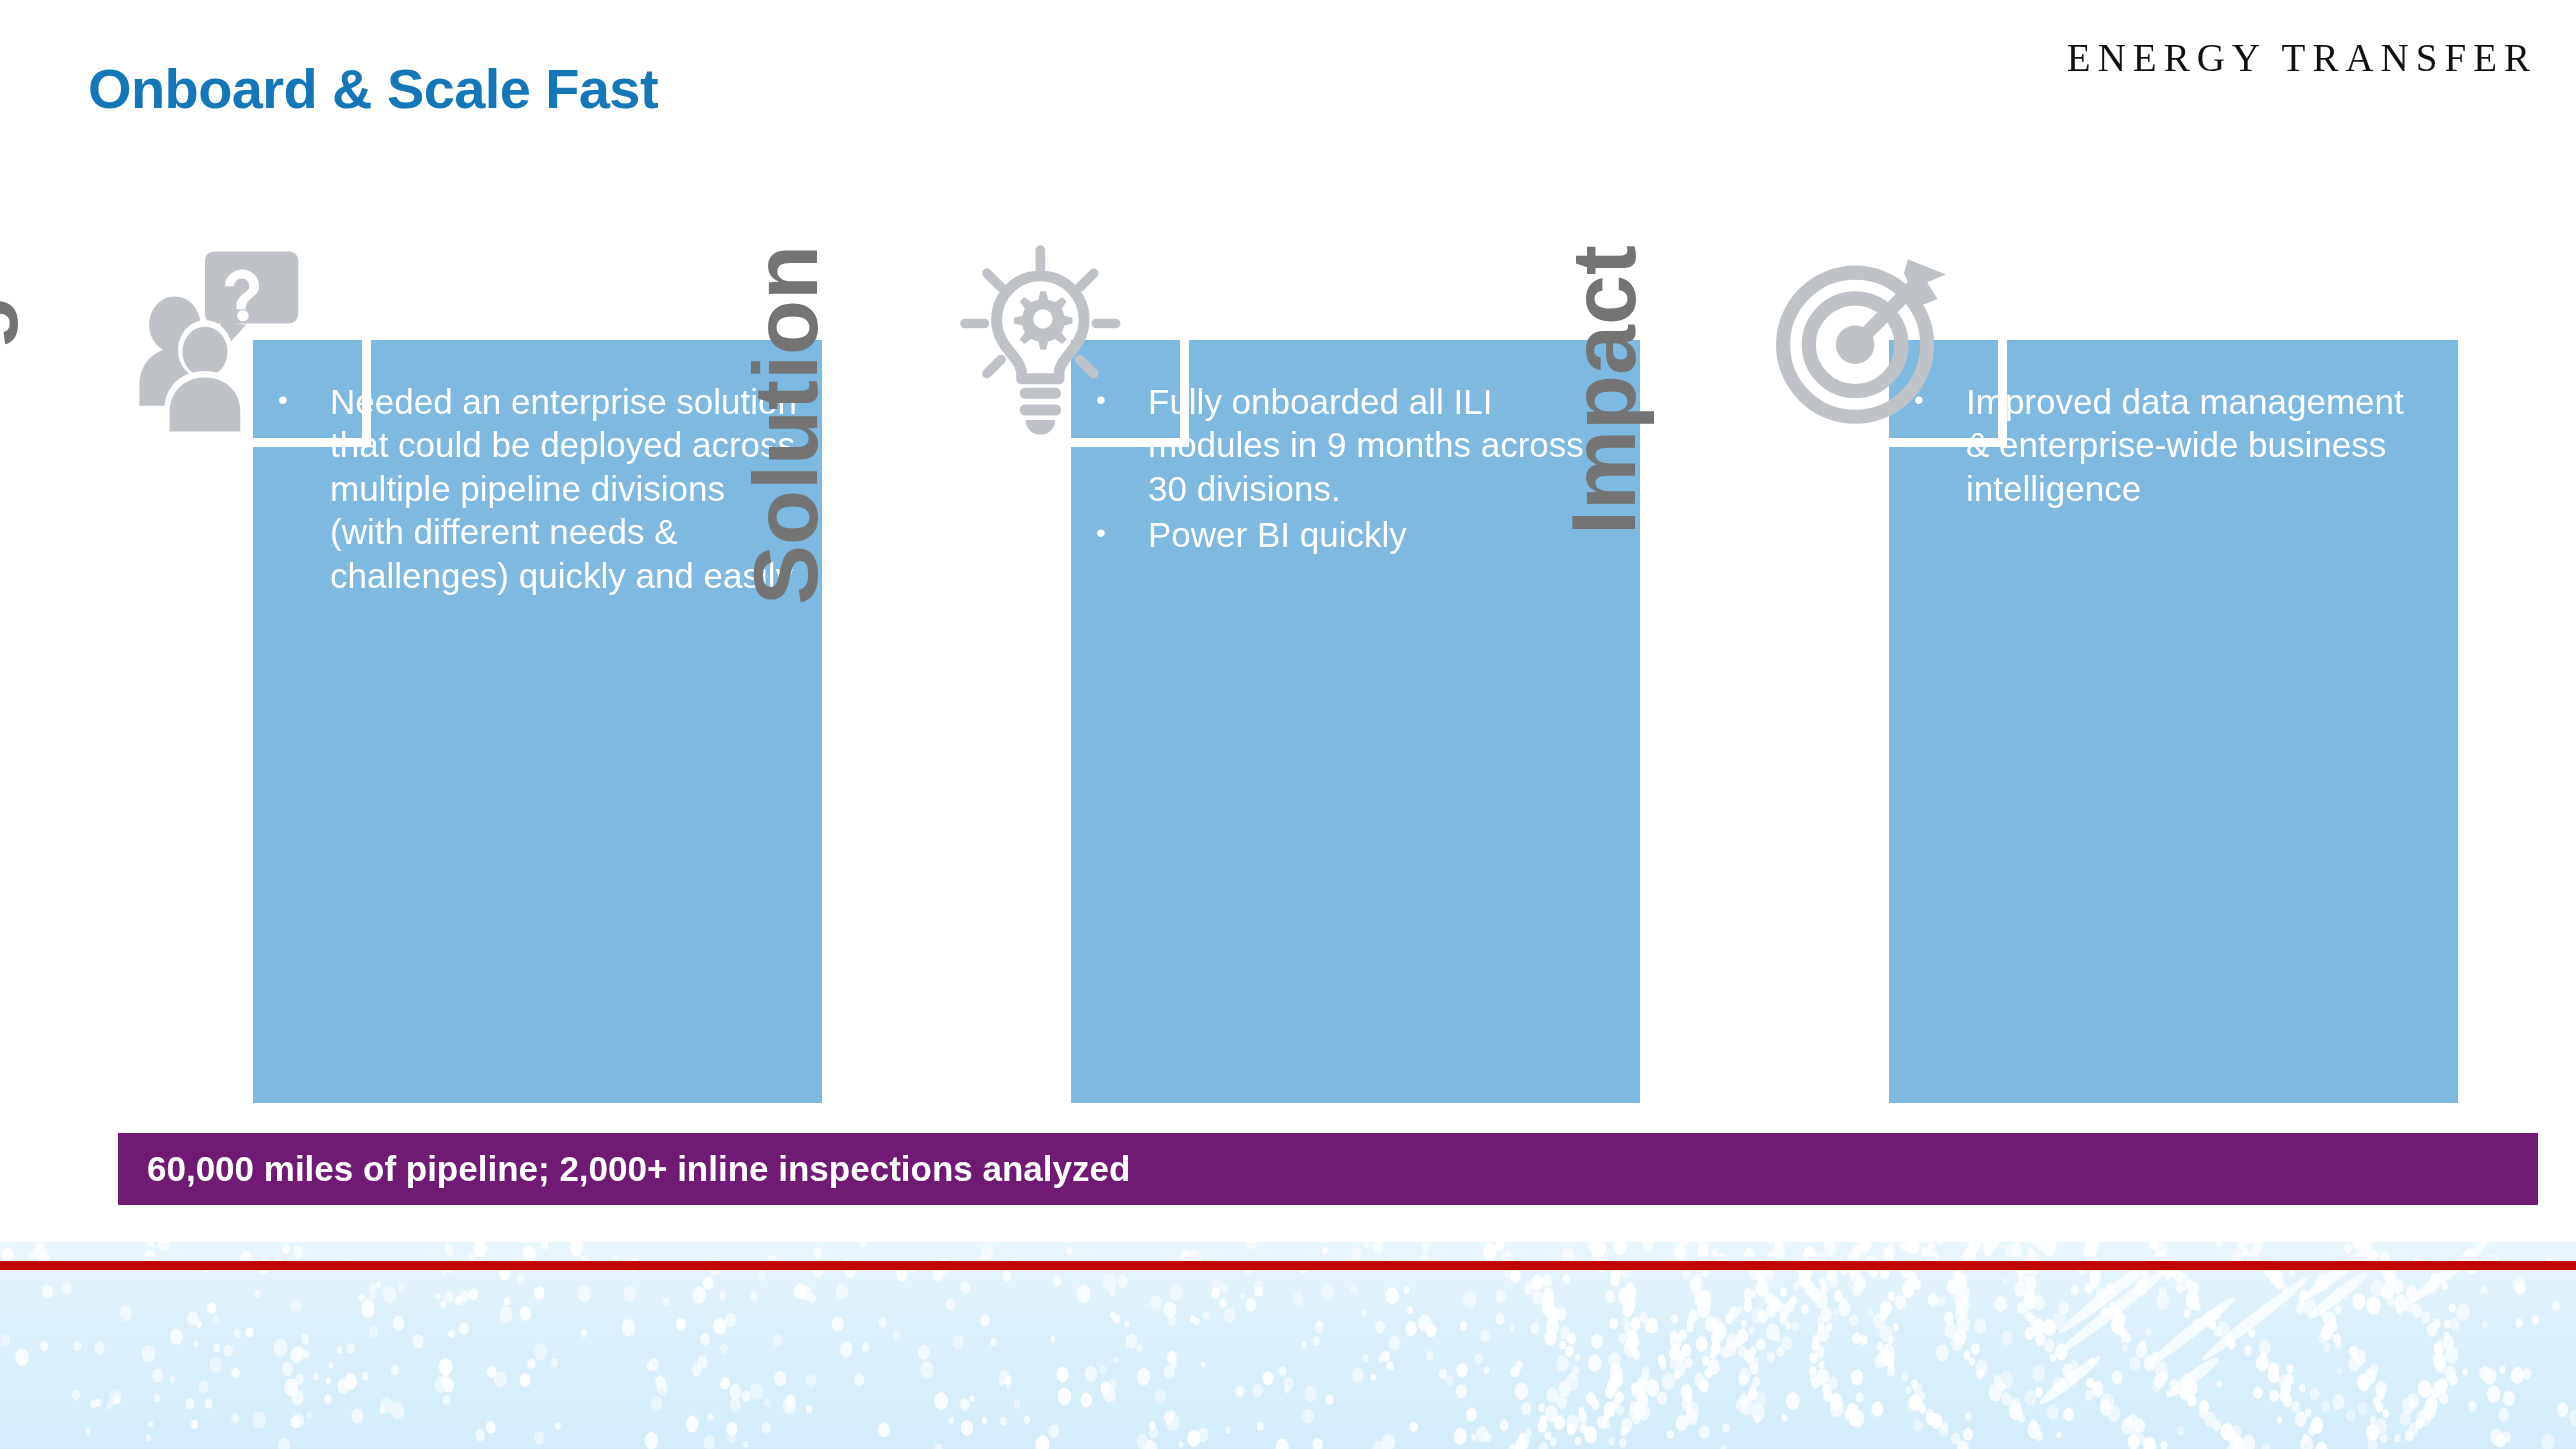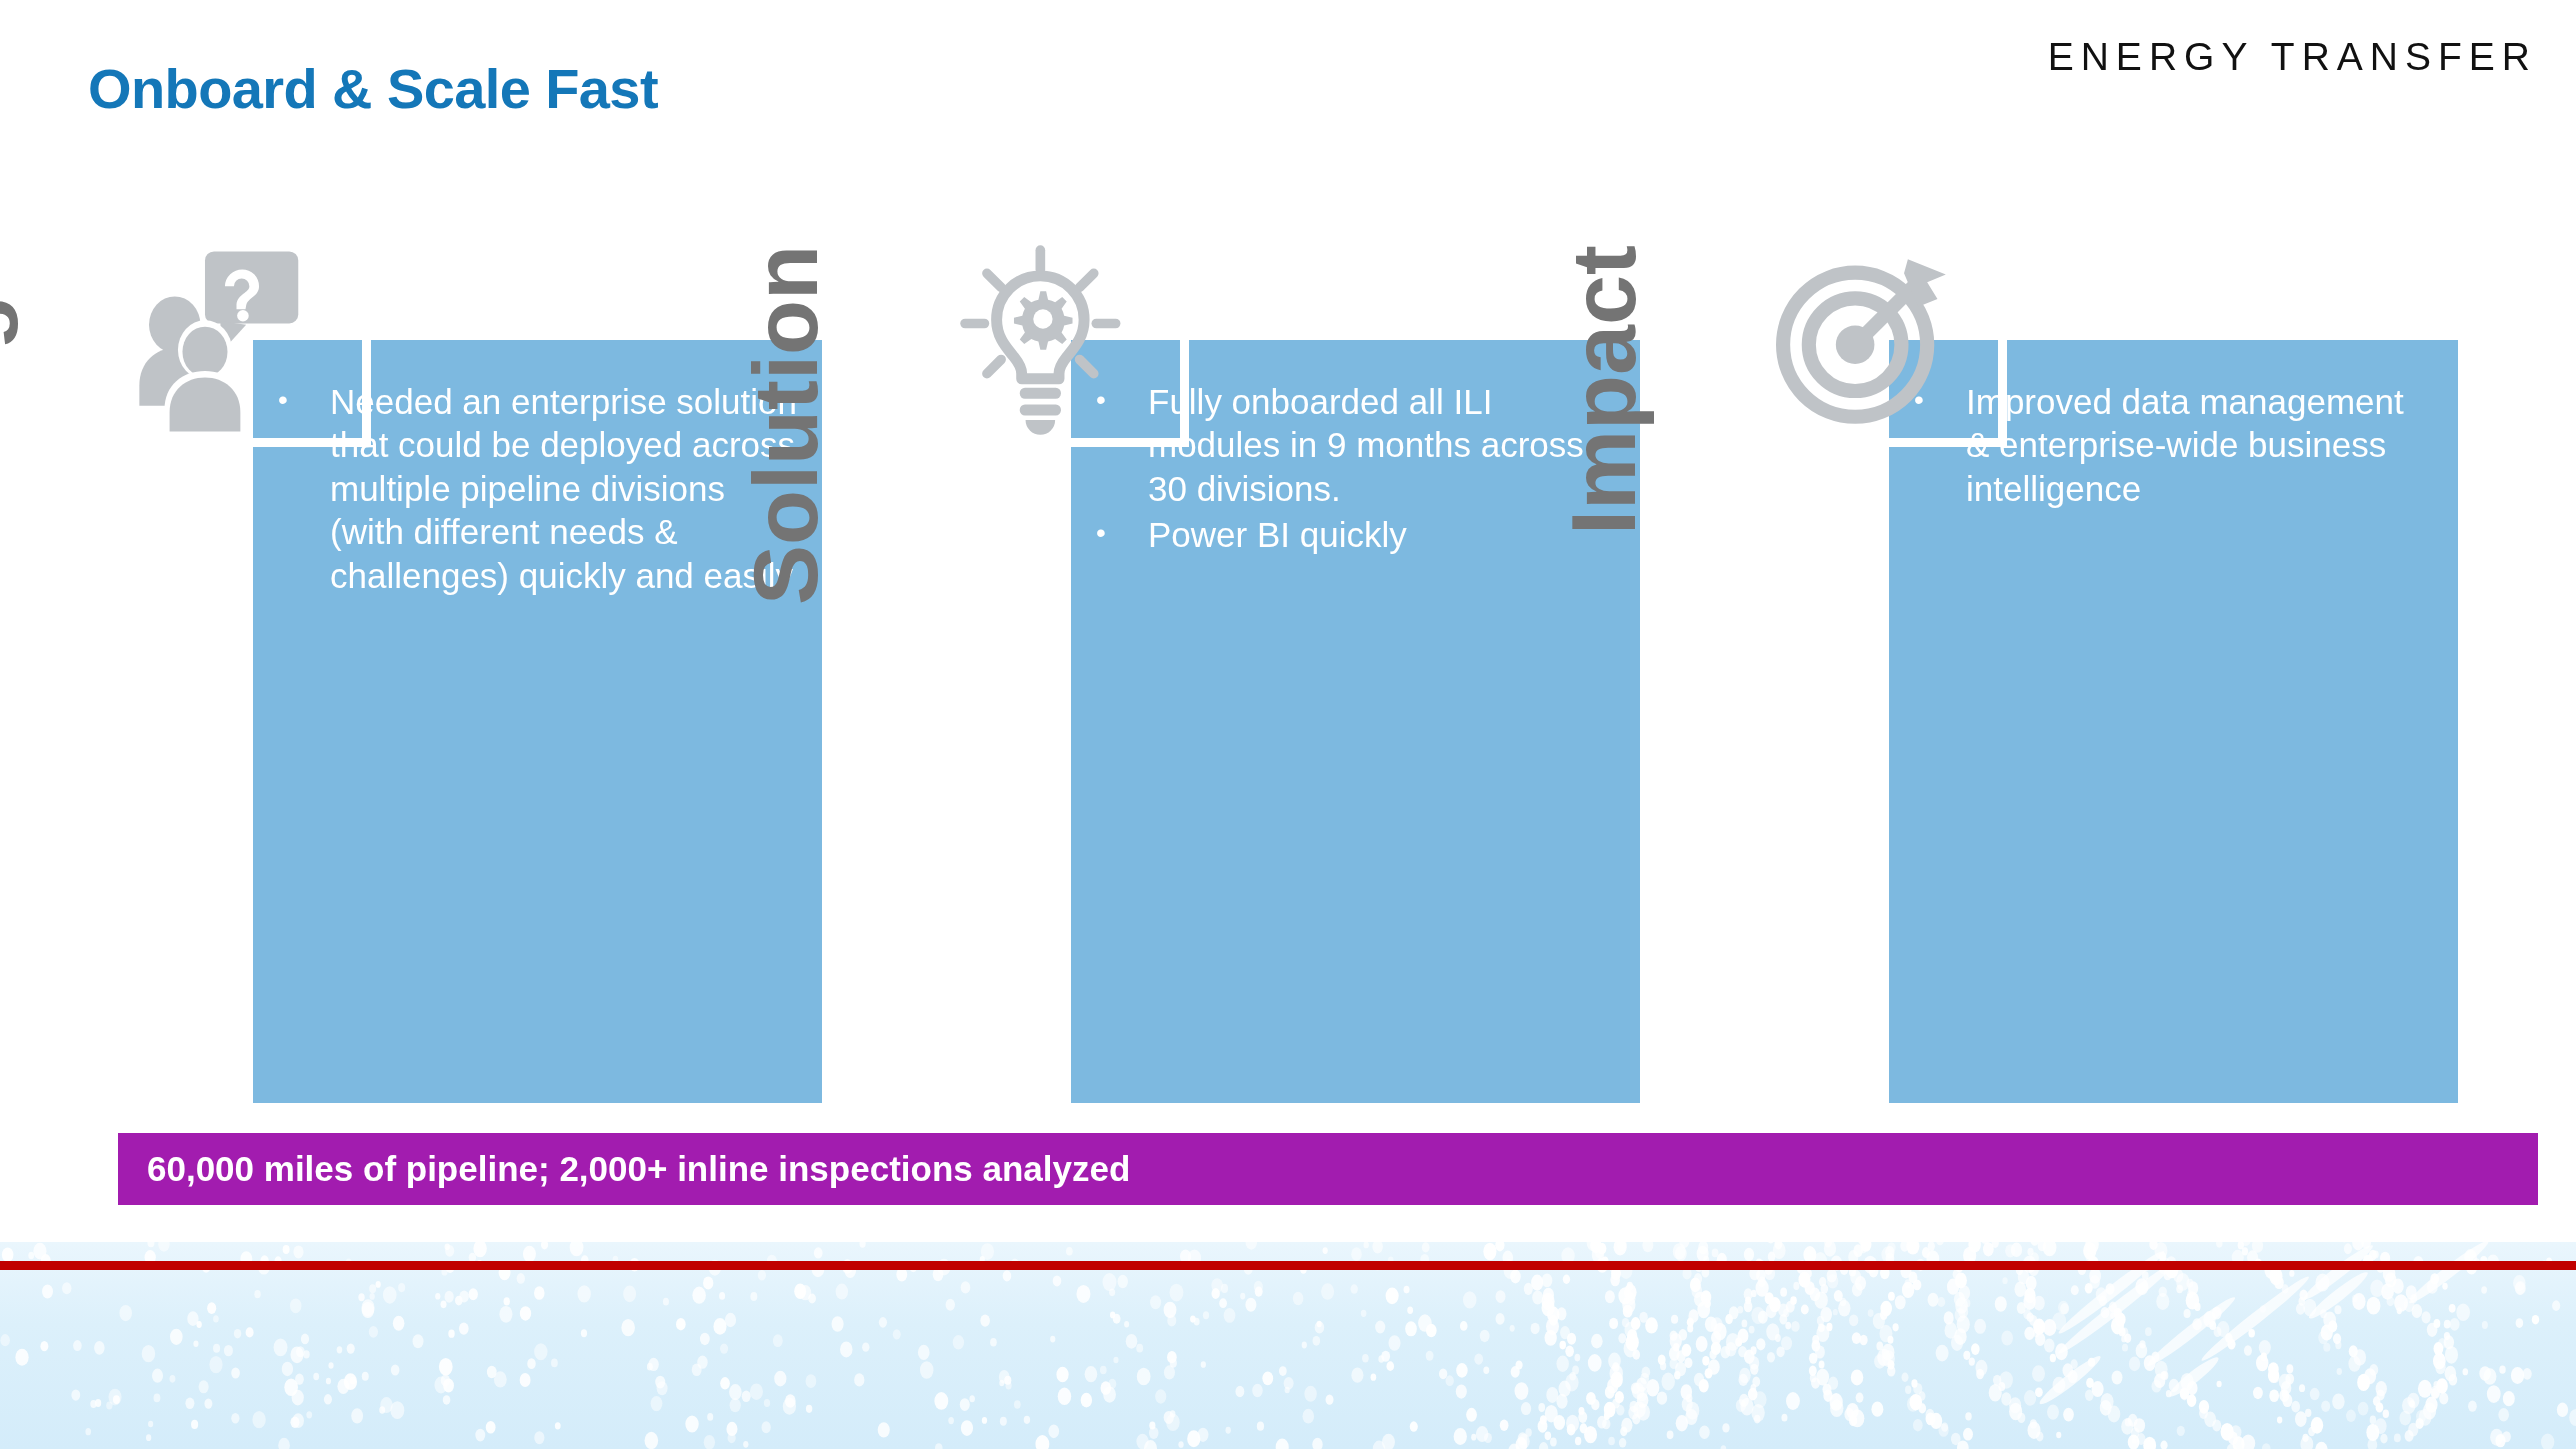--- a/index.html
+++ b/index.html
@@ -37,21 +37,21 @@
     align-items: center;
     gap: 19.3px;
   }
   #logo-mark { width: 116px; height: 129px; display:block; }
   #logo-wordmark {
     font-size: 39px;
     letter-spacing: 7px;
     font-weight: 500;
     color: #111111;
     white-space: nowrap;
-    font-family: Liberation Sans, sans-serif;
+    font-family: Liberation Serif, serif;
   }
   #logo-tm {
     position: absolute;
     left: 90px;
     bottom: 18px;
     font-size: 13px;
     color: #1b2f5e;
     letter-spacing: 0.6px;
   }
 
@@ -143,21 +143,21 @@
   }
   .bullet-text { flex: 1; margin-left: 24px; }
 
   
   #stat-bar {
     position: absolute;
     left: 118px;
     top: 1133px;
     width: 2420px;
     height: 72px;
-    background: #a21caf;
+    background: #701a75;
     display: flex;
     align-items: center;
   }
   #stat-text {
     color: #ffffff;
     font-size: 35px;
     font-weight: bold;
     margin-left: 29px;
     white-space: nowrap;
   }

